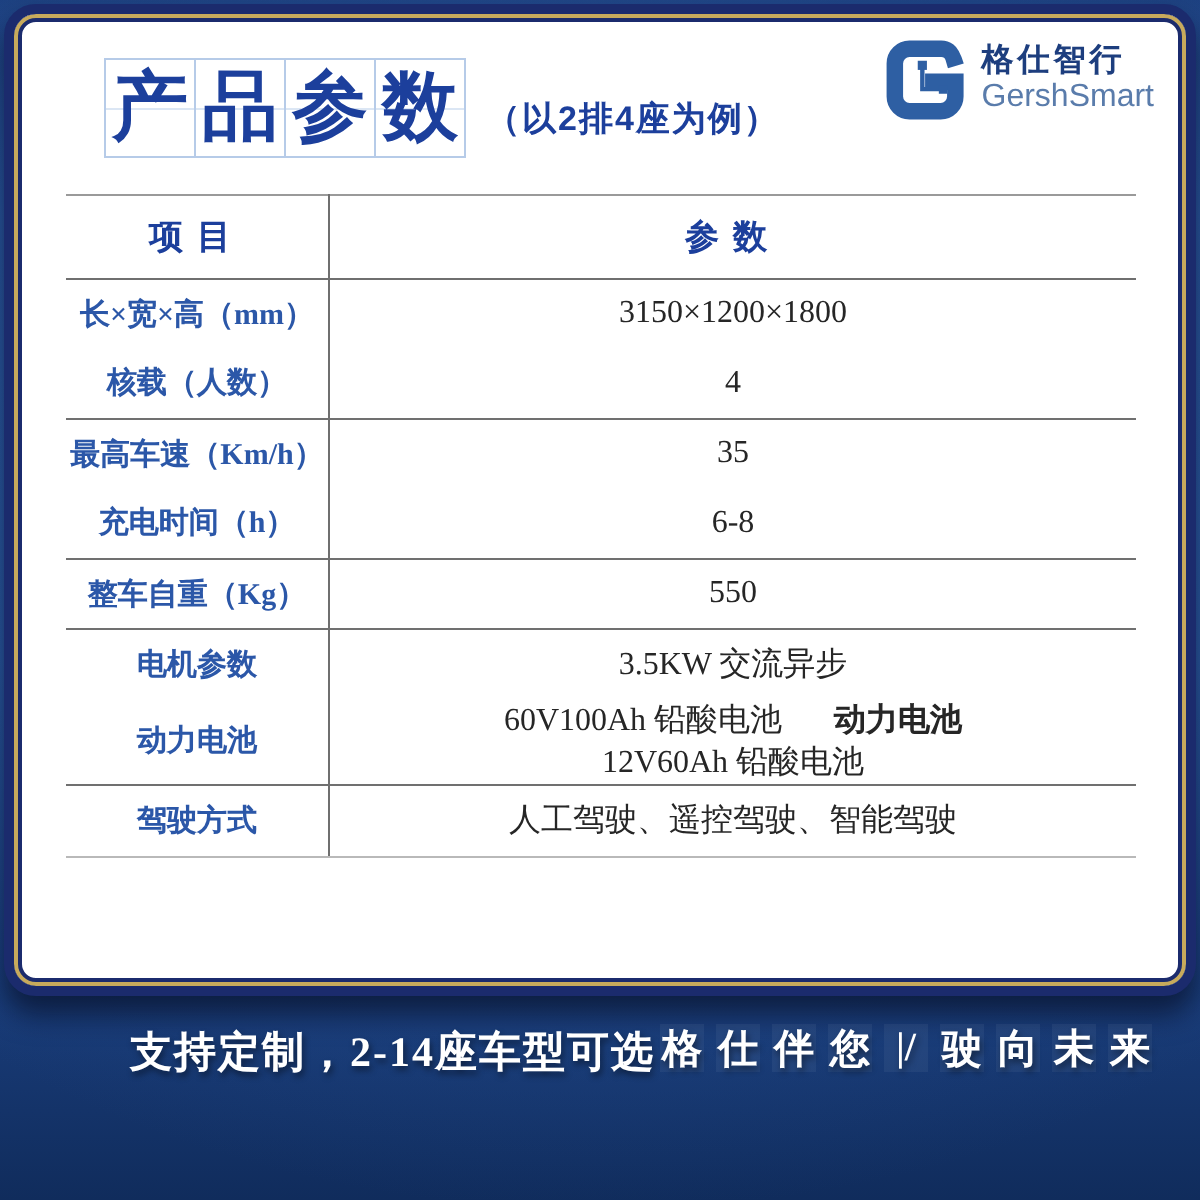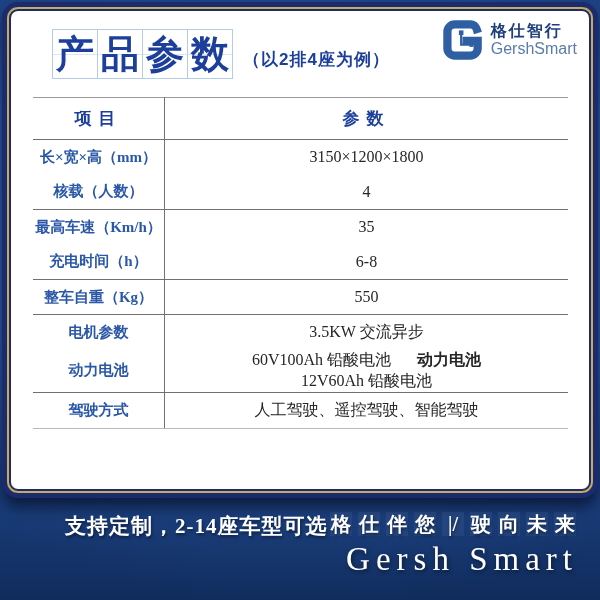--- a/index.html
+++ b/index.html
@@ -188,15 +188,14 @@
       <span class="schar">格</span>
       <span class="schar">仕</span>
       <span class="schar">伴</span>
       <span class="schar">您</span>
       <span class="schar">|/</span>
       <span class="schar">驶</span>
       <span class="schar">向</span>
       <span class="schar">未</span>
       <span class="schar">来</span>
     </div>
-  <div class="brand-en">Gersh Smart</div>
 
 </div>
 
 </body></html>

